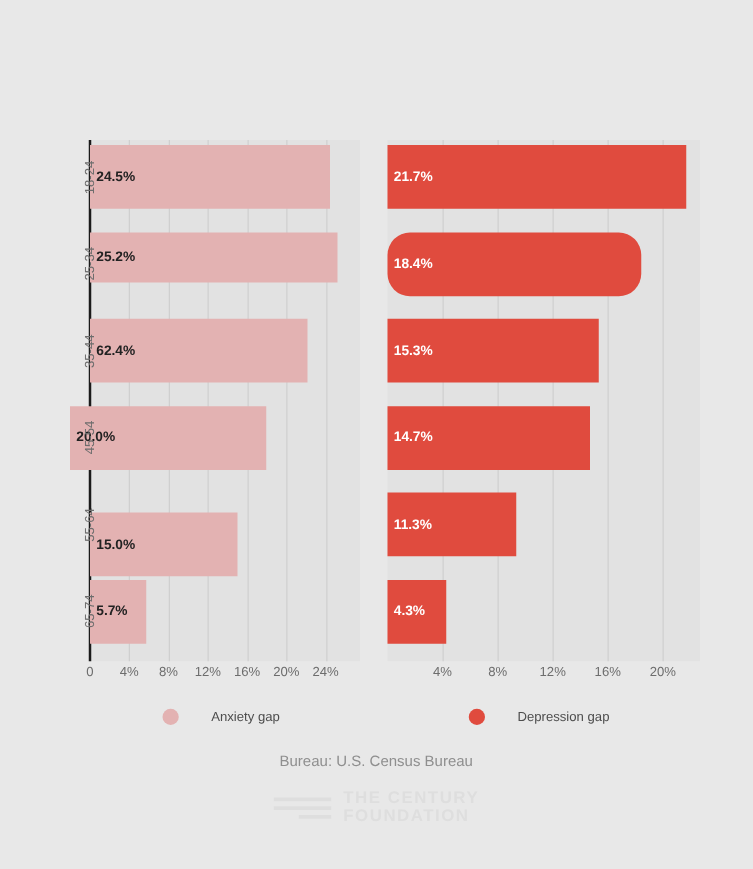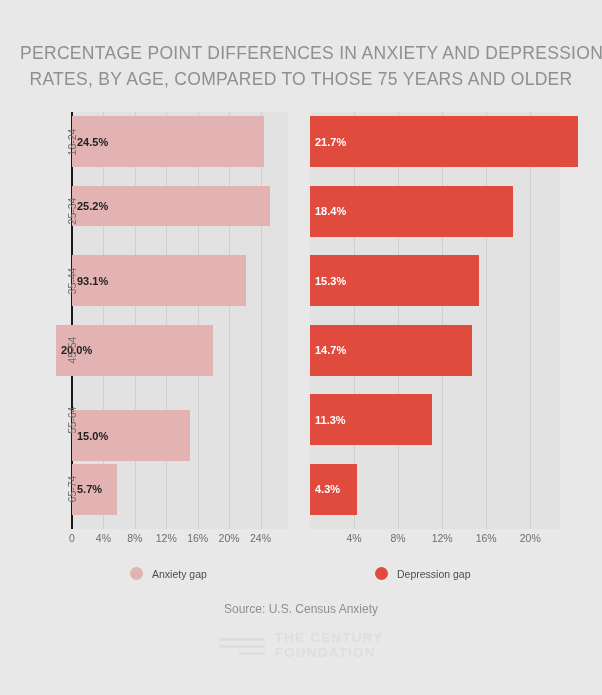--- a/index.html
+++ b/index.html
@@ -113,21 +113,21 @@
     color: #6d6d6d;
     font-size: 10.5px;
   }
 
   
   .legend-item {
     position: absolute;
     top: 567px;
     display: flex;
     align-items: center;
-    gap: 9px;
+    gap: 26px;
   }
   #legend-anxiety { left: 130px; }
   #legend-depression { left: 375px; }
   .legend-dot {
     width: 13px;
     height: 13px;
     border-radius: 50%;
     flex: none;
   }
   .legend-dot-anxiety { background: #e3b2b2; }
@@ -179,24 +179,20 @@
     letter-spacing: 1.2px;
     line-height: 15px;
     font-weight: bold;
   }
 </style>
 </head>
 <body>
 
 <div id="chart-root">
 
-  <div class="title">
-    <span class="title-line">PERCENTAGE POINT DIFFERENCES IN ANXIETY AND DEPRESSION</span>
-    <span class="title-line">RATES, BY AGE, COMPARED TO THOSE 75 YEARS AND OLDER</span>
-  </div>
 
   <div class="panel" id="panel-anxiety">
     <div class="panel-bg"></div>
     <div class="axis-line"></div>
   <div class="gridline" style="left: 31.4182px;"></div>
       <div class="gridline" style="left: 62.8364px;"></div>
       <div class="gridline" style="left: 94.2545px;"></div>
       <div class="gridline" style="left: 125.673px;"></div>
       <div class="gridline" style="left: 157.091px;"></div>
       <div class="gridline" style="left: 188.509px;"></div>
@@ -224,21 +220,21 @@
           <span class="bar-label bar-label-dark">24.5%</span>
         </div>
       </div>
       <div class="bar-row" style="top: 181.5px; left: 72px; width: 216px;">
         <div class="bar bar-anxiety" style="width: 197.935px; height: 40px;">
           <span class="bar-label bar-label-dark">25.2%</span>
         </div>
       </div>
       <div class="bar-row" style="top: 251px; left: 72px; width: 216px;">
         <div class="bar bar-anxiety" style="width: 173.585px; height: 51px;">
-          <span class="bar-label bar-label-dark">93.1%</span>
+          <span class="bar-label bar-label-dark">62.4%</span>
         </div>
       </div>
       <div class="bar-row" style="top: 320.5px; left: 56px; width: 216px;">
         <div class="bar bar-anxiety" style="width: 157.091px; height: 51px;">
           <span class="bar-label bar-label-dark">20.0%</span>
         </div>
       </div>
       <div class="bar-row" style="top: 406px; left: 72px; width: 216px;">
         <div class="bar bar-anxiety" style="width: 117.818px; height: 51px;">
           <span class="bar-label bar-label-dark">15.0%</span>
@@ -248,41 +244,41 @@
         <div class="bar bar-anxiety" style="width: 44.7709px; height: 51px;">
           <span class="bar-label bar-label-dark">5.7%</span>
         </div>
       </div>
       <div class="tick" style="left: 354.053px;">4%</div>
       <div class="tick" style="left: 398.106px;">8%</div>
       <div class="tick" style="left: 442.159px;">12%</div>
       <div class="tick" style="left: 486.211px;">16%</div>
       <div class="tick" style="left: 530.264px;">20%</div>
       <div class="bar-row" style="top: 112px; left: 310px; width: 250px;">
-        <div class="bar bar-depression" style="width: 238.987px; height: 51px; padding-left: 29px;">
+        <div class="bar bar-depression" style="width: 238.987px; height: 51px;">
           <span class="bar-label bar-label-light">21.7%</span>
         </div>
       </div>
       <div class="bar-row" style="top: 181.5px; left: 310px; width: 250px;">
-        <div class="bar bar-depression" style="width: 202.643px; height: 51px;">
+        <div class="bar bar-depression" style="width: 202.643px; height: 51px; border-radius: 18px;">
           <span class="bar-label bar-label-light">18.4%</span>
         </div>
       </div>
       <div class="bar-row" style="top: 251px; left: 310px; width: 250px;">
         <div class="bar bar-depression" style="width: 168.502px; height: 51px;">
           <span class="bar-label bar-label-light">15.3%</span>
         </div>
       </div>
       <div class="bar-row" style="top: 320.5px; left: 310px; width: 250px;">
         <div class="bar bar-depression" style="width: 161.894px; height: 51px;">
           <span class="bar-label bar-label-light">14.7%</span>
         </div>
       </div>
       <div class="bar-row" style="top: 390px; left: 310px; width: 250px;">
-        <div class="bar bar-depression" style="width: 122px; height: 51px;">
+        <div class="bar bar-depression" style="width: 103px; height: 51px;">
           <span class="bar-label bar-label-light">11.3%</span>
         </div>
       </div>
       <div class="bar-row" style="top: 459.5px; left: 310px; width: 250px;">
         <div class="bar bar-depression" style="width: 47.3568px; height: 51px;">
           <span class="bar-label bar-label-light">4.3%</span>
         </div>
       </div>
       <div class="cat-label" style="top: 133.5px; transform: rotate(-90deg);">18-24</div>
       <div class="cat-label" style="top: 203px; transform: rotate(-90deg);">25-34</div>
@@ -294,21 +290,21 @@
 
   <div class="legend-item" id="legend-anxiety">
     <span class="legend-dot legend-dot-anxiety"></span>
     <span class="legend-text">Anxiety gap</span>
   </div>
   <div class="legend-item" id="legend-depression">
     <span class="legend-dot legend-dot-depression"></span>
     <span class="legend-text">Depression gap</span>
   </div>
 
-  <div class="source">Source: U.S. Census Anxiety</div>
+  <div class="source">Bureau: U.S. Census Bureau</div>
 
   <div class="watermark">
     <div class="wm-marks">
       <div class="wm-bar b1"></div>
       <div class="wm-bar b2"></div>
       <div class="wm-bar b3"></div>
     </div>
     <div class="wm-text">
       <span>THE CENTURY</span>
       <span>FOUNDATION</span>

